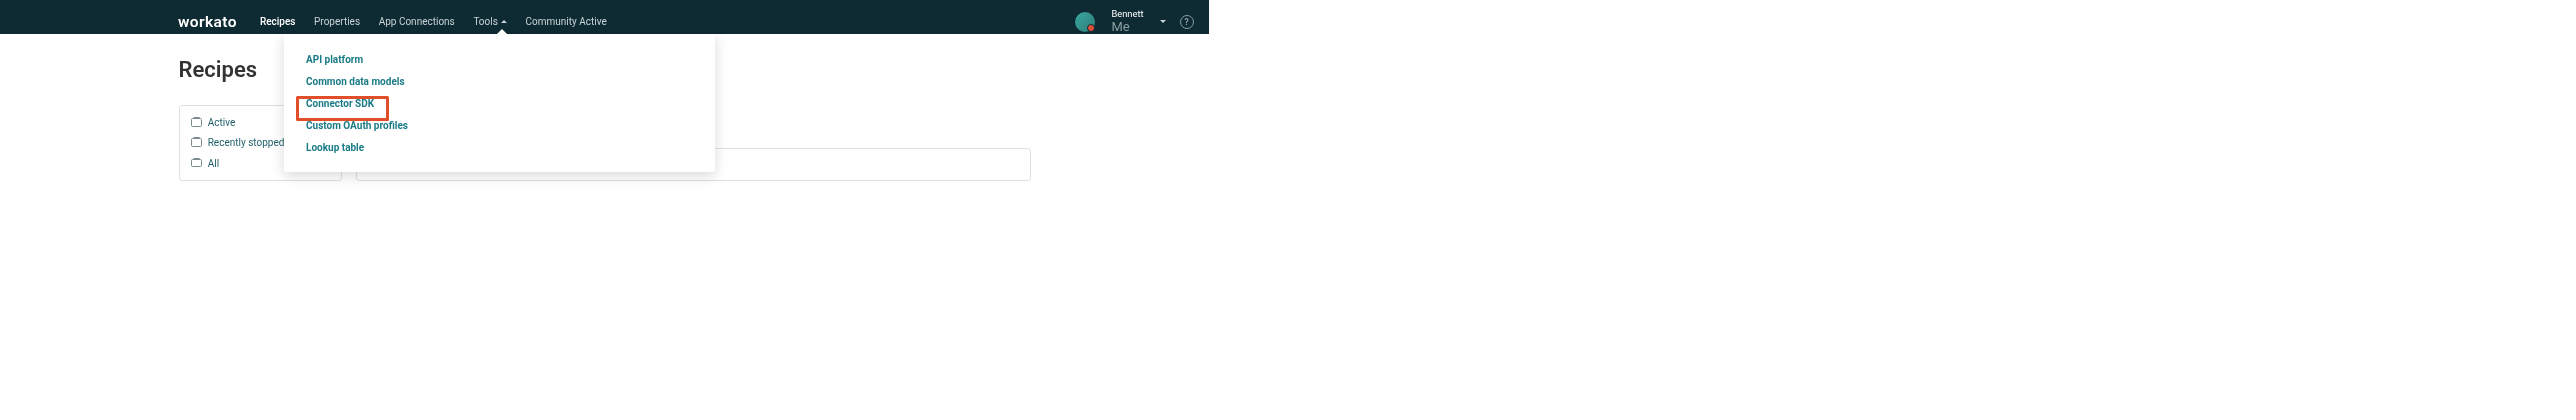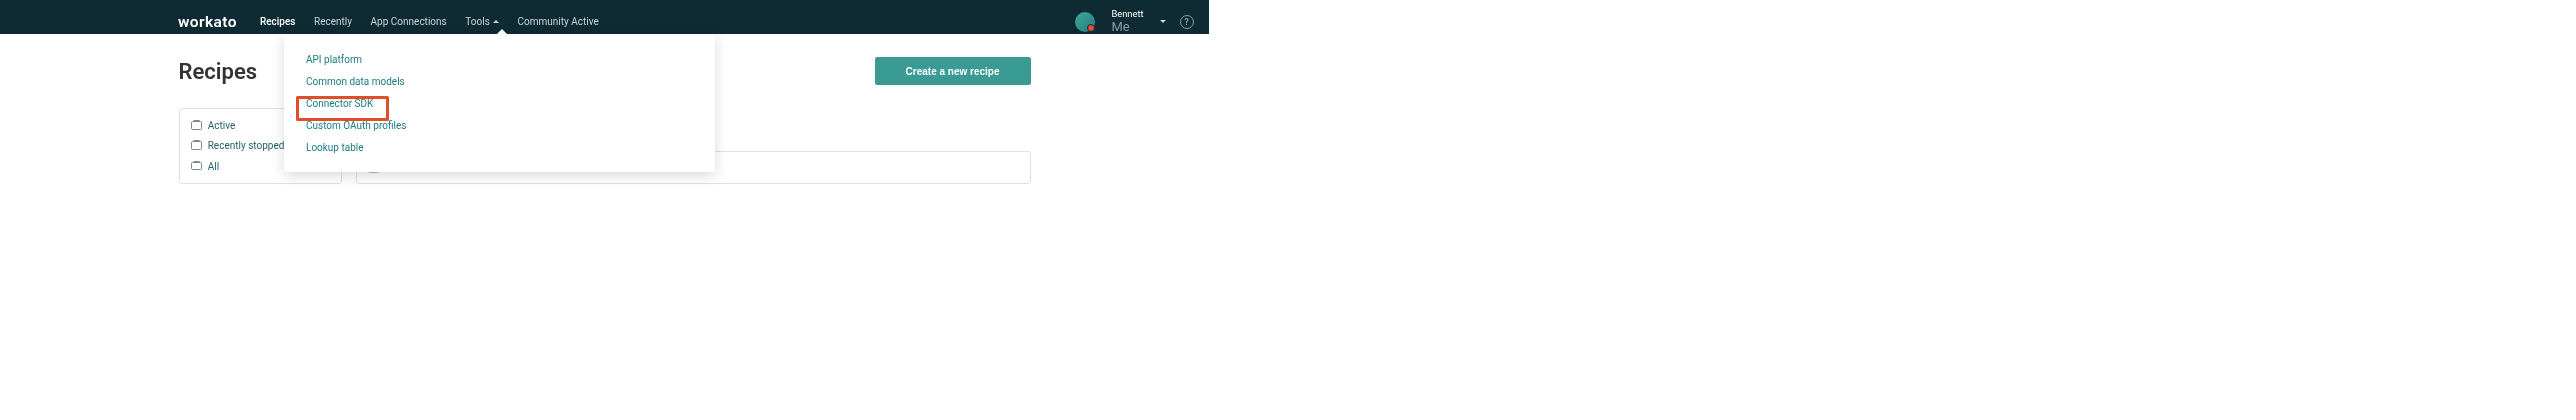--- a/index.html
+++ b/index.html
@@ -215,41 +215,42 @@
   .dd-col {
     display: flex;
     flex-direction: column;
     gap: 11px;
     font-size: 10px;
   }
   .dd-link {
     color: #1a7b87;
     cursor: pointer;
     white-space: nowrap;
+    font-weight: bold;
   }
   .highlight-box {
     position: absolute;
     border: 3.1px solid #e04e2a;
     border-radius: 1.5px;
     pointer-events: none;
   }
   .arrow-annotation {
     position: absolute;
     pointer-events: none;
   }
 </style>
 </head>
 <body>
 
 <div class="topbar">
   <div class="topbar-inner">
     <div class="logo">workato</div>
     <div class="nav">
       <div class="nav-item active">Recipes</div>
-      <div class="nav-item">Recently</div>
+      <div class="nav-item">Properties</div>
       <div class="nav-item">App Connections</div>
       <div class="nav-item">
         <span>Tools</span>
         <span class="chevron-up"></span>
       </div>
       <div class="nav-item">Community Active</div>
     </div>
     <div class="spacer"></div>
     <div class="user">
       <div class="avatar"></div>
@@ -277,21 +278,20 @@
   <div class="highlight-box" style="left:12.4px; top:62px; width:93px; height:25px;"></div>
 </div>
 
 <svg class="arrow-annotation" style="left:394px; top:96px; width:186px; height:31px;" viewBox="0 0 240 40">
   <polygon points="0,20 30,6 30,14 240,17 240,23 30,26 30,34" fill="#e04e2a"></polygon>
 </svg>
 
 <div class="page">
   <div class="page-header">
     <h1 class="page-title">Recipes</h1>
-    <button class="create-btn">Create a new recipe</button>
   </div>
 
   <div class="content-row">
     <div class="sidebar">
       <div class="sidebar-item">
         <span class="sidebar-icon"></span>
         <span class="label">Active</span>
       </div>
       <div class="sidebar-item">
         <span class="sidebar-icon"></span>

